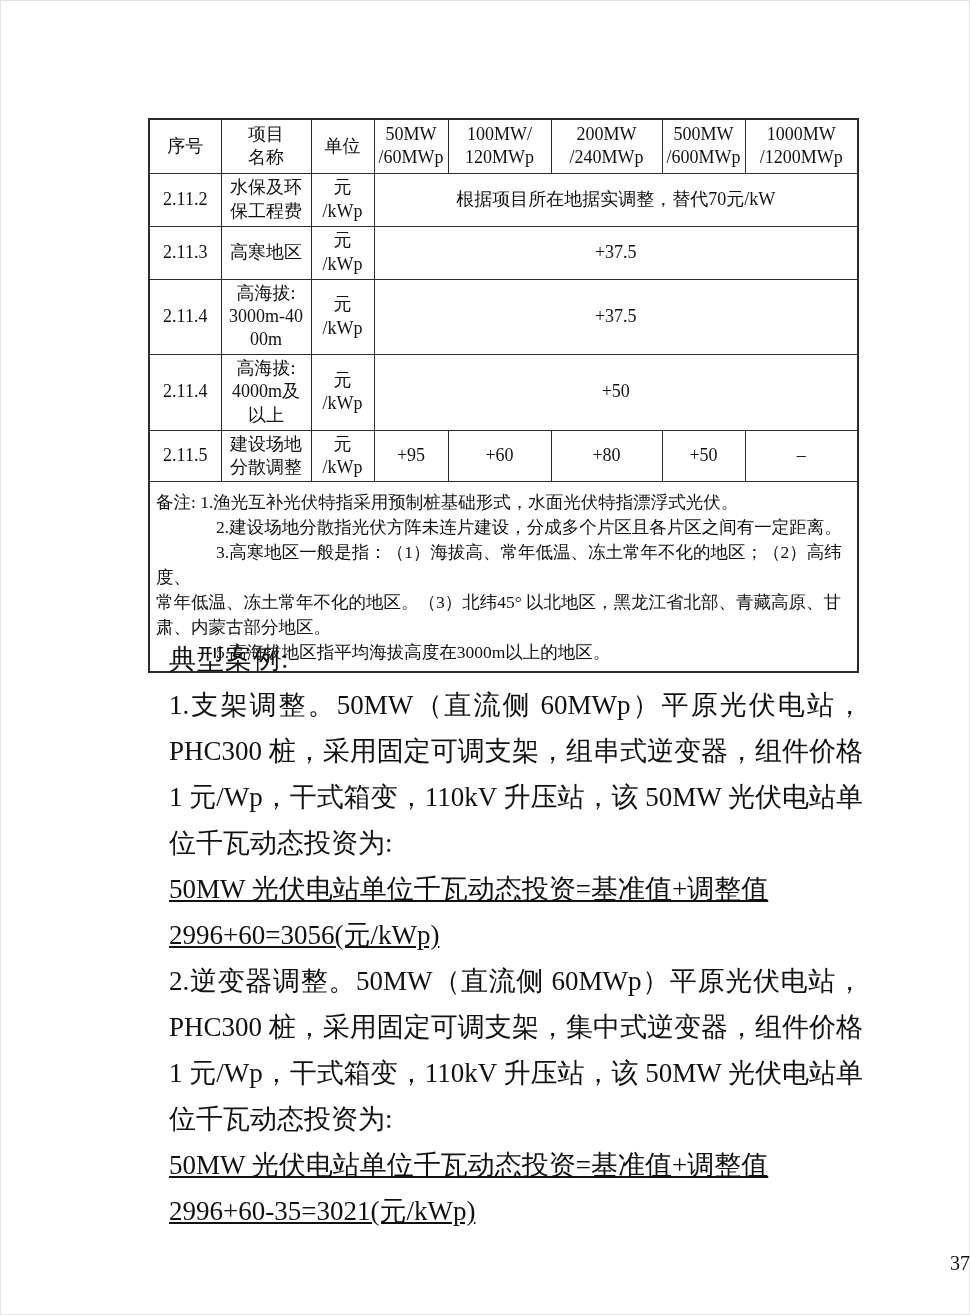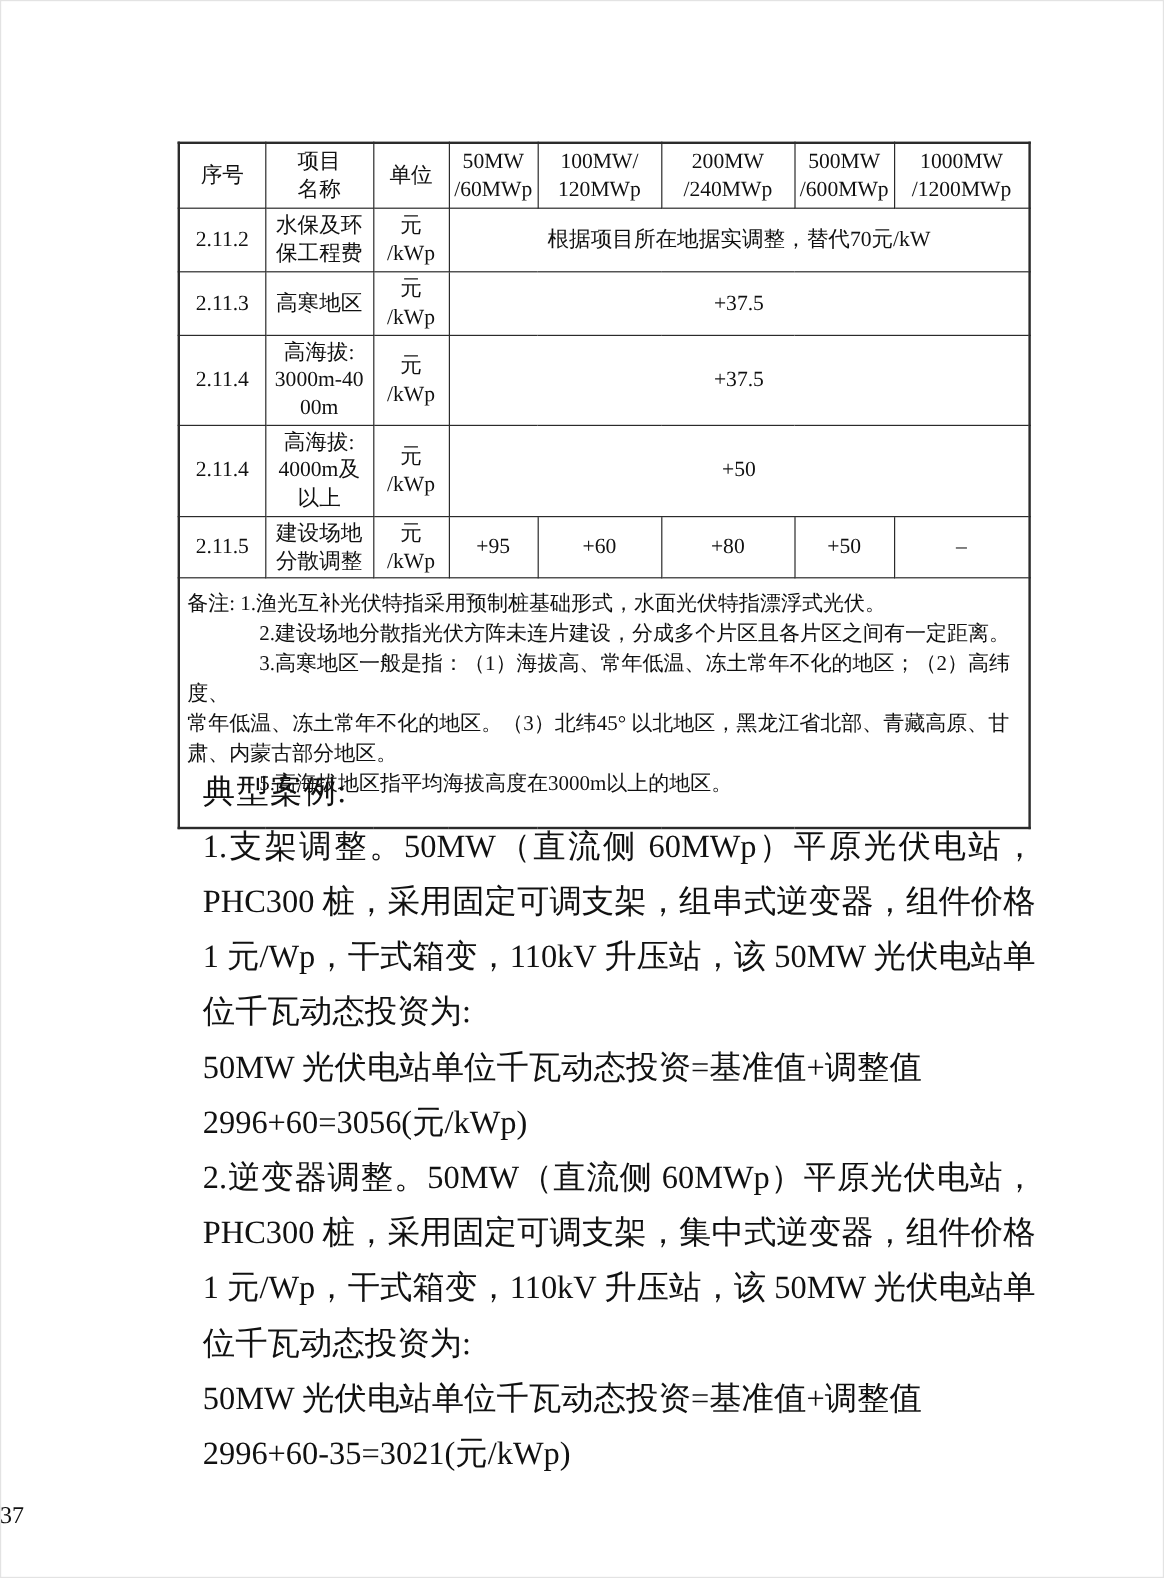--- a/index.html
+++ b/index.html
@@ -30,48 +30,48 @@
     font-size: 18px;
     line-height: 1.3;
     white-space: pre-line;
     padding: 2px 1px;
     overflow: hidden;
   }
   .cost-table td.notes-cell {
     text-align: left;
     white-space: normal;
     vertical-align: top;
-    padding: 8px 6px 24px 6px;
+    padding: 8px 6px 6px 6px;
     font-size: 17.5px;
     line-height: 25px;
   }
   .note-line { margin: 0; }
   .note-line.indented { text-indent: 60px; }
 
   
   .doc-body {
     position: absolute;
     left: 145px; top: 636px;
     width: 694px;
     font-size: 27px;
     line-height: 46px;
     margin-left: 24px;
   }
   .doc-body p { margin: 0; }
   .case-para { text-align: justify; }
   .b { font-weight: normal; }
-  .formula-line { margin-left: 88px; }
+  .formula-line { margin-left: 88px; text-decoration: underline; }
   .section-title { letter-spacing: 1px; }
 
   
   .page-number {
     position: absolute;
     left: 0; right: 0;
     top: 1252px;
-    text-align: left;
+    text-align: right;
     font-size: 20px;
   }
 </style>
 </head>
 <body>
 
 <table class="cost-table">
   <colgroup>
     <col style="width:72px">
       <col style="width:90px">

